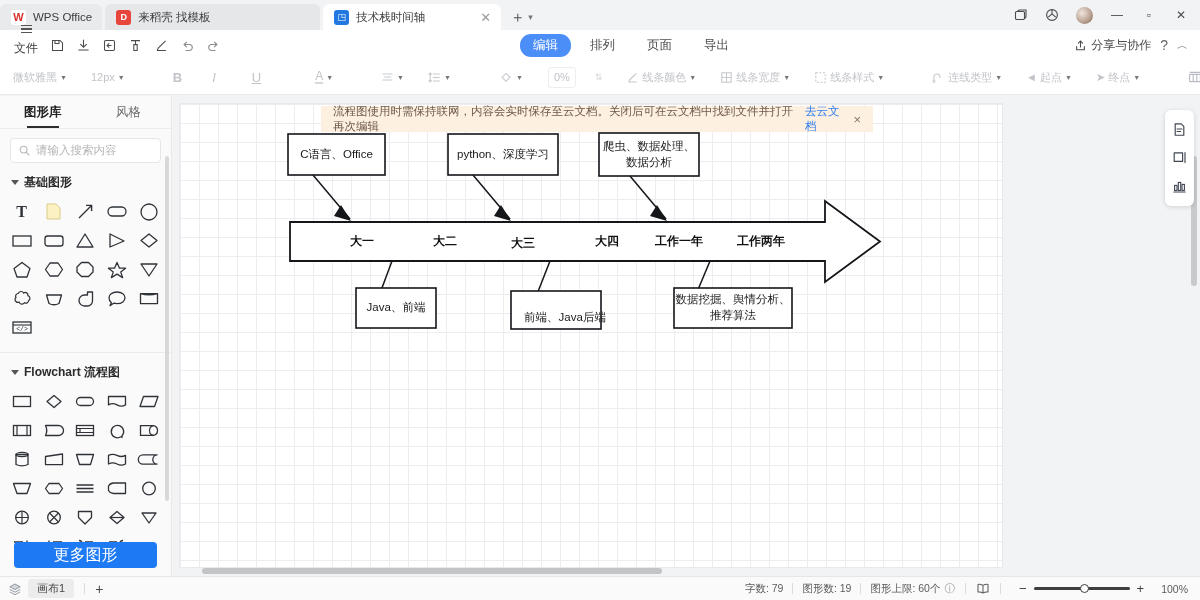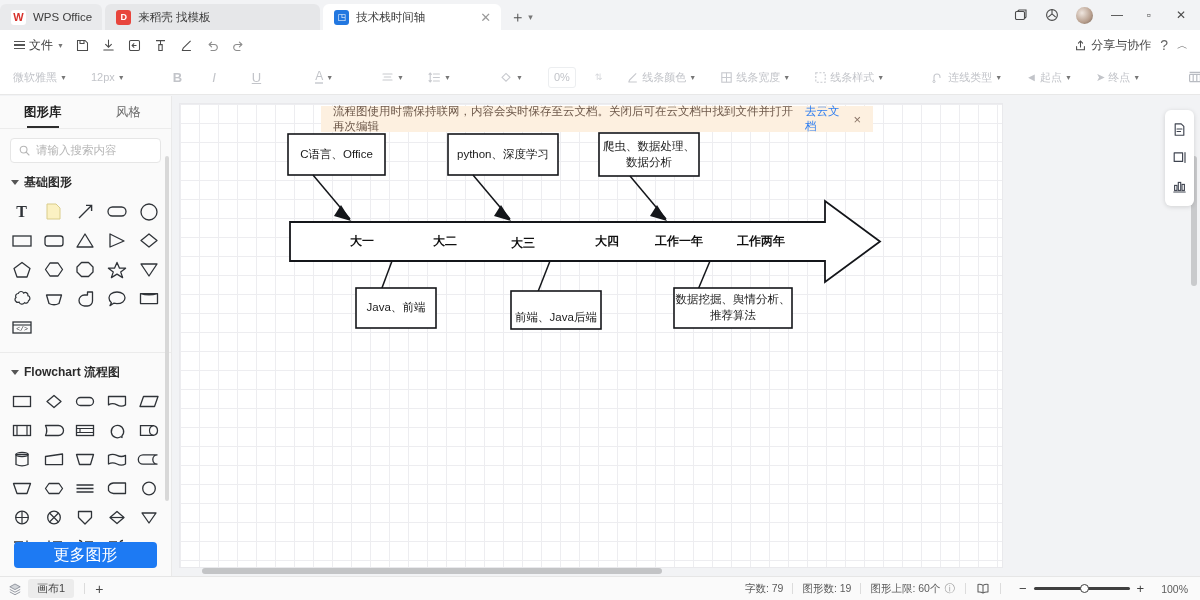--- a/index.html
+++ b/index.html
@@ -44,21 +44,21 @@
   .avatar { width: 17px; height: 17px; border-radius: 50%;
      background: radial-gradient(circle at 35% 35%, #efe6df, #b79e8d 60%, #6d5b4d);
      margin: 0 7px; }
 
   
   .menurow {
     position: absolute; left: 0; top: 30px; width: 1200px; height: 30px;
     background: #fff; display: flex; align-items: center; padding: 0 8px;
   }
   .mfile { display: flex; align-items: center; gap: 4px; font-size: 12px;
-     color: #3d3d3d; padding: 0 6px; }
+     color: #3d3d3d; padding: 0 6px; flex-direction: column; }
   .hamb { display: inline-block; width: 11px; }
   .hamb i { display: block; height: 1.3px; background: #555; margin: 2.4px 0; }
   .caret { font-size: 7px; color: #777; }
   .micon { width: 26px; height: 24px; display: flex; align-items: center;
      justify-content: center; color: #4b4b4b; }
   .micon svg { display:block; }
   .centertabs { position: absolute; left: 520px; top: 0; height: 30px;
      display: flex; align-items: center; gap: 6px; }
   .ct { font-size: 12.5px; color: #4b4b4b; padding: 3px 13px; border-radius: 11px; }
   .ct.sel { background: #4c8ef7; color: #fff; }
@@ -262,20 +262,26 @@
           <path d="M6.6 4.1 L4.1 6.5 L6.6 8.9" fill="none" stroke="#8d8d8d" stroke-width="1.1" stroke-linecap="round" stroke-linejoin="round"></path>
         </svg>
     </div>
     <div class="micon">
       <svg width="15" height="15" viewBox="0 0 15 15">
           <path d="M10.5 6.5 H5.7 a3 3 0 0 0 0 6 H9" fill="none" stroke="#8d8d8d" stroke-width="1.1" stroke-linecap="round"></path>
           <path d="M8.4 4.1 L10.9 6.5 L8.4 8.9" fill="none" stroke="#8d8d8d" stroke-width="1.1" stroke-linecap="round" stroke-linejoin="round"></path>
         </svg>
     </div>
 
+    <div class="centertabs">
+      <div class="ct sel">编辑</div>
+      <div class="ct">排列</div>
+      <div class="ct">页面</div>
+      <div class="ct">导出</div>
+    </div>
 
     <div class="rightmenu">
       <div style="display:flex;align-items:center;gap:4px">
         <svg width="13" height="13" viewBox="0 0 13 13">
             <path d="M6.5 2 L6.5 8 M4.4 4.1 L6.5 2 L8.6 4.1 M2.6 7.4 v3.4 h7.8 v-3.4" fill="none" stroke="#4b4b4b" stroke-width="1.05" stroke-linecap="round"></path>
           </svg>
         <span>分享与协作</span>
       </div>
       <span style="font-size:14px;color:#666">?</span>
       <span style="font-size:11px;color:#666">︿</span>
@@ -766,21 +772,21 @@
 数据分析</div>
 
       <div class="tlabel-t" style="left:182px;top:137px">大一</div>
       <div class="tlabel-t" style="left:265px;top:137px">大二</div>
       <div class="tlabel-t" style="left:343px;top:139px">大三</div>
       <div class="tlabel-t" style="left:427px;top:137px">大四</div>
       <div class="tlabel-t" style="left:499px;top:137px">工作一年</div>
       <div class="tlabel-t" style="left:581px;top:137px">工作两年</div>
 
       <div class="nodetext" style="left:176px;top:184px;width:80px;height:40px">Java、前端</div>
-      <div class="nodetext" style="left:331px;top:187px;width:90px;height:54px">前端、Java后端</div>
+      <div class="nodetext" style="left:340px;top:187px;width:90px;height:54px">前端、Java后端</div>
       <div class="nodetext" style="left:494px;top:184px;width:118px;height:40px">数据挖掘、舆情分析、
 推荐算法</div>
 
       <div class="banner">
         <span>流程图使用时需保持联网，内容会实时保存至云文档。关闭后可在云文档中找到文件并打开再次编辑</span>
         <a href="#">去云文档</a>
         <span class="bclose">×</span>
       </div>
     </div>
 

